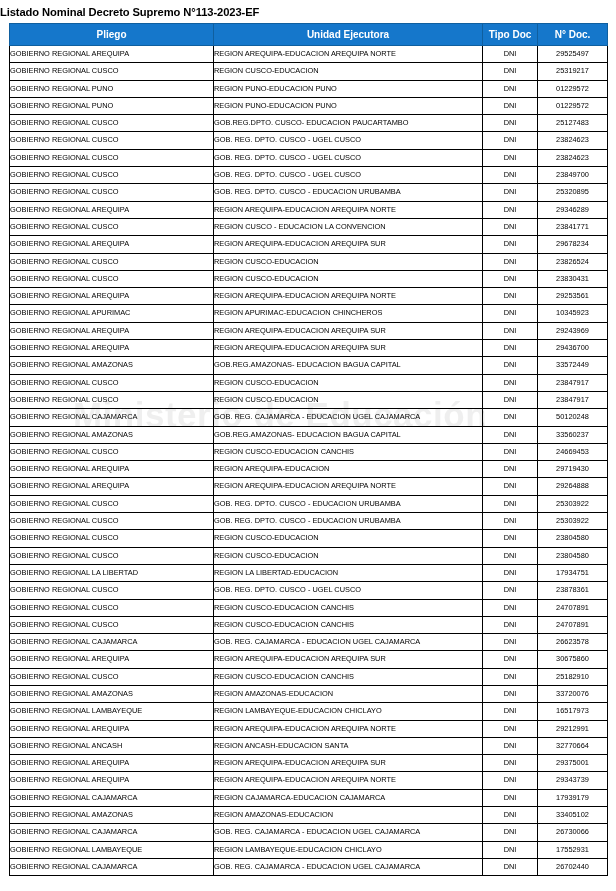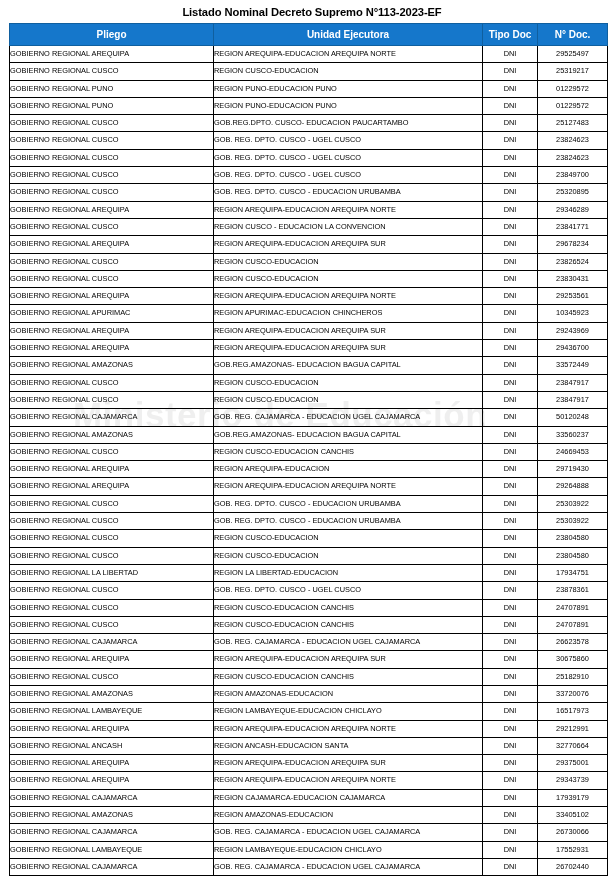--- a/index.html
+++ b/index.html
@@ -31,28 +31,27 @@
     font-weight: 700;
     color: rgba(120,118,114,0.30);
     letter-spacing: 0.5px;
     white-space: nowrap;
     pointer-events: none;
     z-index: 0;
   }
   #doc-title {
     position: relative;
     z-index: 2;
-    text-align: center;
+    text-align: left;
     font-size: 11.2px;
     font-weight: 700;
     color: #000000;
     padding-top: 6px;
     padding-bottom: 5px;
     letter-spacing: -0.1px;
-    padding-left: 8px;
   }
   #table-wrap {
     position: relative;
     z-index: 2;
     padding-left: 9px;
     padding-right: 9px;
   }
   table.listado {
     border-collapse: collapse;
     width: 598px;

